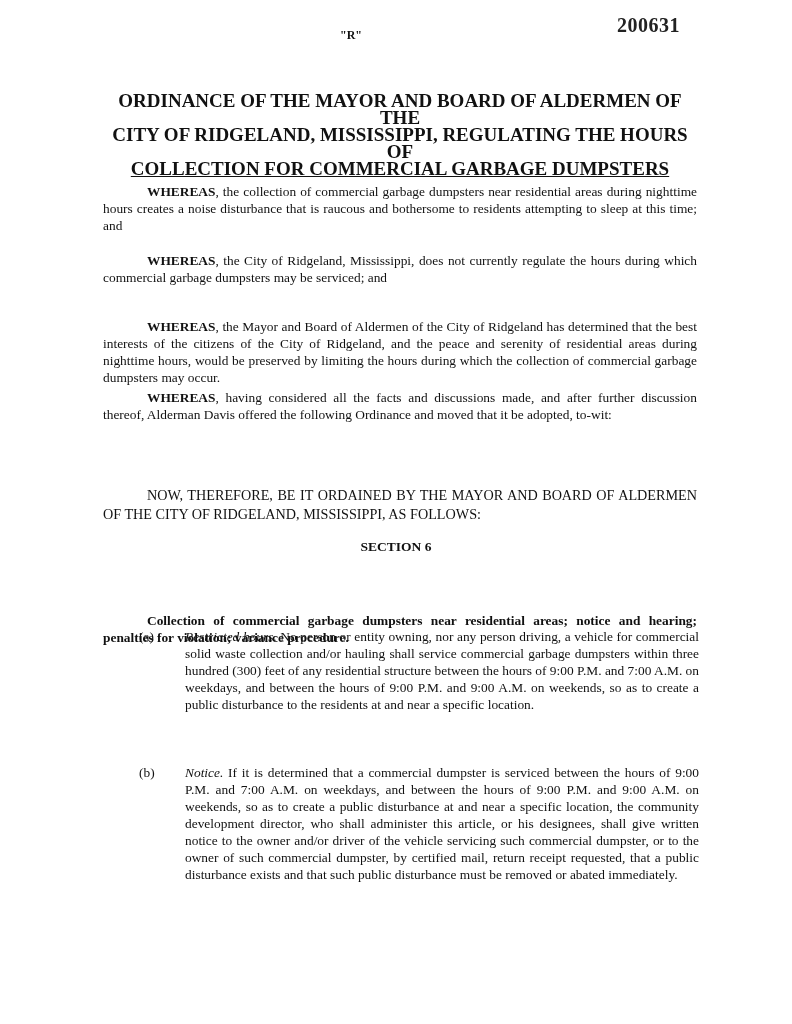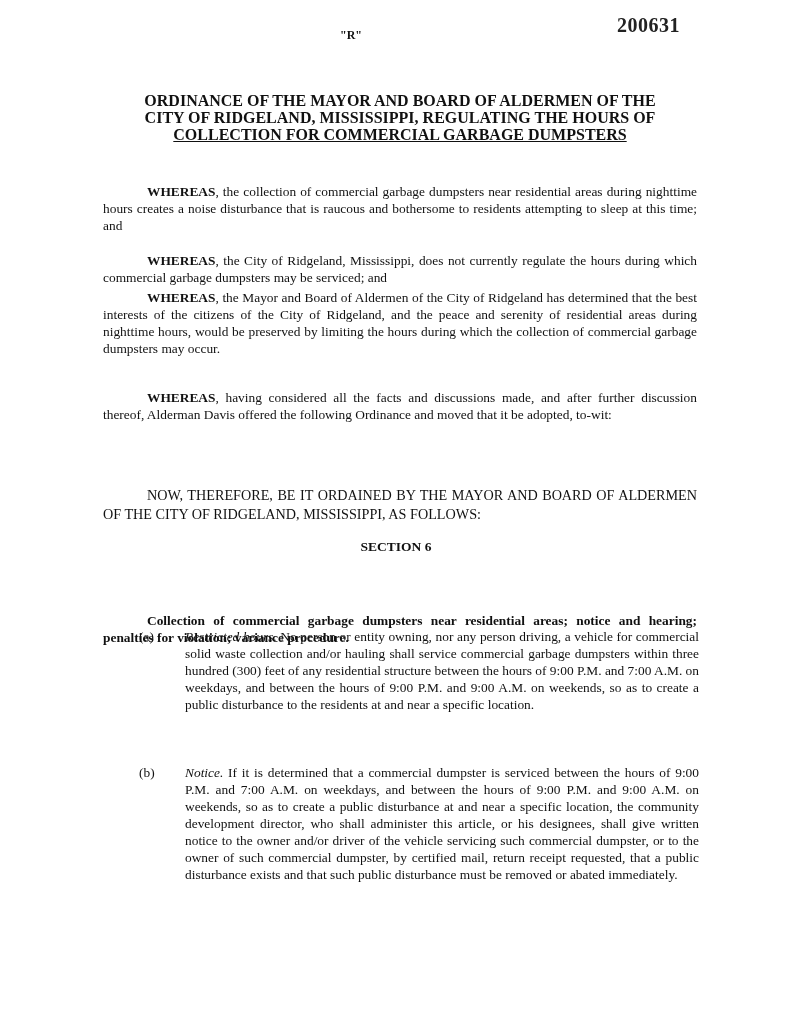--- a/index.html
+++ b/index.html
@@ -2,21 +2,21 @@
 <html><head>
 <meta charset="utf-8">
 <style>
   html, body { margin: 0; padding: 0; background: #ffffff; }
   body { width: 792px; height: 1024px; position: relative; overflow: hidden;
          font-family: "Liberation Serif", "DejaVu Serif", serif; color: #111; }
   .page { position: absolute; left: 0; top: 0; width: 792px; height: 1024px; }
   .mark-r { position: absolute; left: 340px; top: 28px; font-size: 12px; font-weight: bold; }
   .doc-num { position: absolute; left: 617px; top: 14px; font-size: 20px; font-weight: bold; letter-spacing: 0.5px; color: #222; }
   .title { position: absolute; left: 110px; width: 580px; top: 92px; text-align: center;
-           font-weight: bold; font-size: 16px; line-height: 17px; }
+           font-weight: bold; font-size: 19px; line-height: 17px; }
   .title .u { text-decoration: underline; }
   .para { position: absolute; left: 103px; width: 594px; font-size: 13.4px; line-height: 17px; text-align: justify; }
   .para .lead { font-weight: bold; }
   .indent { display: inline-block; width: 44px; }
   .now { position: absolute; left: 103px; width: 594px; top: 486px; font-weight: normal; font-size: 14.2px; line-height: 19px; text-align: justify; }
   .section { position: absolute; left: 0; width: 792px; top: 539px; text-align: center; font-weight: bold; font-size: 13.5px; }
   .heading { position: absolute; left: 103px; width: 594px; top: 571px; font-weight: bold; font-size: 13.4px; line-height: 17px; text-align: justify; margin-top: 41px; }
   .item { position: absolute; left: 139px; width: 560px; font-size: 13.4px; line-height: 17px; }
   .item .label { position: absolute; left: 0; top: 0; }
   .item .body { margin-left: 46px; text-align: justify; }
@@ -34,21 +34,21 @@
     <div>CITY OF RIDGELAND, MISSISSIPPI, REGULATING THE HOURS OF</div>
     <div class="u">COLLECTION FOR COMMERCIAL GARBAGE DUMPSTERS</div>
   </div>
 
   <div class="para" style="top:252px">
     <span class="indent"></span><span class="lead">WHEREAS</span><span>, the City of Ridgeland, Mississippi, does not currently regulate the hours during which commercial garbage dumpsters may be serviced; and</span>
   </div>
   <div class="para" style="top:183px">
     <span class="indent"></span><span class="lead">WHEREAS</span><span>, the collection of commercial garbage dumpsters near residential areas during nighttime hours creates a noise disturbance that is raucous and bothersome to residents attempting to sleep at this time; and</span>
   </div>
-  <div class="para" style="top:289px">
+  <div class="para" style="top:318px">
     <span class="indent"></span><span class="lead">WHEREAS</span><span>, the Mayor and Board of Aldermen of the City of Ridgeland has determined that the best interests of the citizens of the City of Ridgeland, and the peace and serenity of residential areas during nighttime hours, would be preserved by limiting the hours during which the collection of commercial garbage dumpsters may occur.</span>
   </div>
   <div class="para" style="top:389px">
     <span class="indent"></span><span class="lead">WHEREAS</span><span>, having considered all the facts and discussions made, and after further discussion thereof, Alderman Davis offered the following Ordinance and moved that it be adopted, to-wit:</span>
   </div>
 
   <div class="now">
     <span class="indent"></span><span>NOW, THEREFORE, BE IT ORDAINED BY THE MAYOR AND BOARD OF ALDERMEN OF THE CITY OF RIDGELAND, MISSISSIPPI, AS FOLLOWS:</span>
   </div>
 

